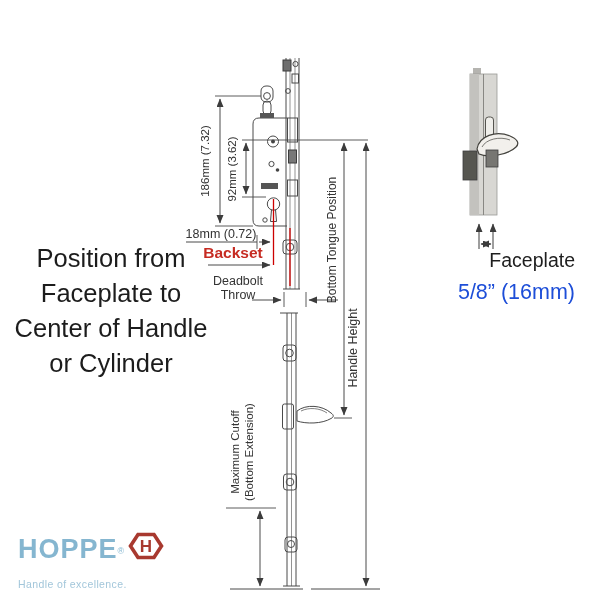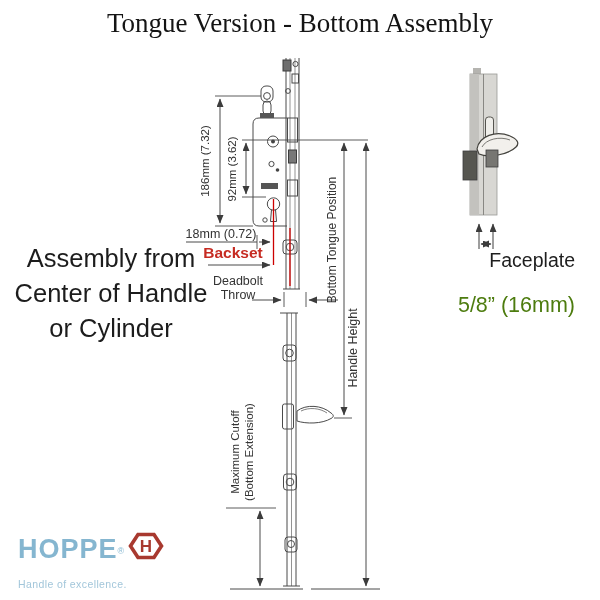--- a/index.html
+++ b/index.html
@@ -5,38 +5,38 @@
   html,body{margin:0;padding:0;background:#fff;}
   #canvas{position:relative;width:600px;height:600px;background:#ffffff;overflow:hidden;
           font-family:"Liberation Sans",sans-serif;}
   .abs{position:absolute;}
   #title{top:8px;left:0;width:600px;text-align:center;
          font-family:"Liberation Serif",serif;font-size:27px;color:#141414;}
   #left-note{left:2px;top:241px;width:218px;text-align:center;
              font-size:25.5px;line-height:35px;color:#1c1c1c;}
   #fp-caption{left:423px;top:246px;width:152px;text-align:right;color:#1e1e1e;}
   #fp-caption .cap-line{font-size:19.5px;line-height:28px;}
-  #fp-caption .cap-value{font-size:21.5px;line-height:30px;margin-top:16px;color:#4d7c0f;}
+  #fp-caption .cap-value{font-size:21.5px;line-height:30px;margin-top:3px;color:#1d4ed8;}
   #logo{left:18px;top:533px;}
   #logo .row{display:flex;align-items:center;}
   .brand{font-size:27px;font-weight:bold;letter-spacing:1px;color:#85b6d0;}
   .reg{font-size:9px;color:#85b6d0;vertical-align:top;position:relative;top:2px;}
   .hexwrap{margin-left:4px;margin-top:-2px;}
   .tagline{font-size:10.5px;letter-spacing:0.4px;color:#a2c6da;margin-top:13px;}
   svg text{font-family:"Liberation Sans",sans-serif;}
 </style>
 </head>
 <body>
 
 <div id="canvas">
 
-  <div id="title" class="abs">Tongue Version - Bottom Assembly</div>
 
   <div id="left-note" class="abs">
-    <div>Assembly from</div>
+    <div>Position from</div>
+    <div>Faceplate to</div>
     <div>Center of Handle</div>
     <div>or Cylinder</div>
   </div>
 
   <div id="fp-caption" class="abs">
     <div class="cap-line">Faceplate</div>
     <div class="cap-value">5/8” (16mm)</div>
   </div>
 
   <div id="logo" class="abs">

